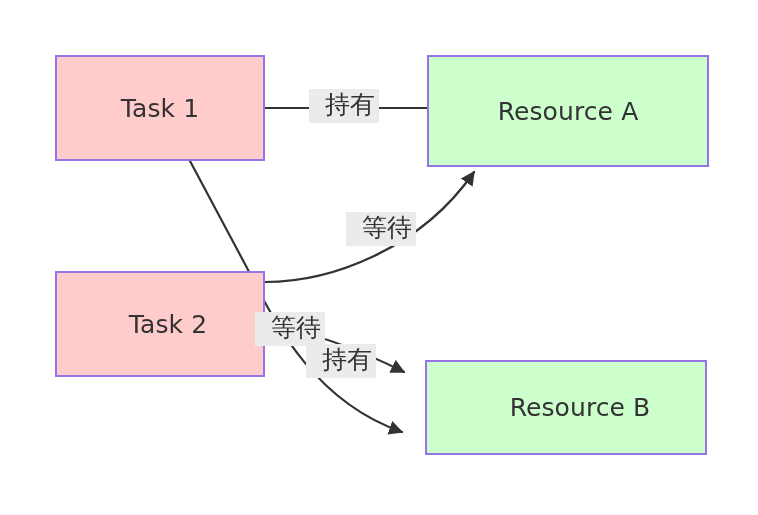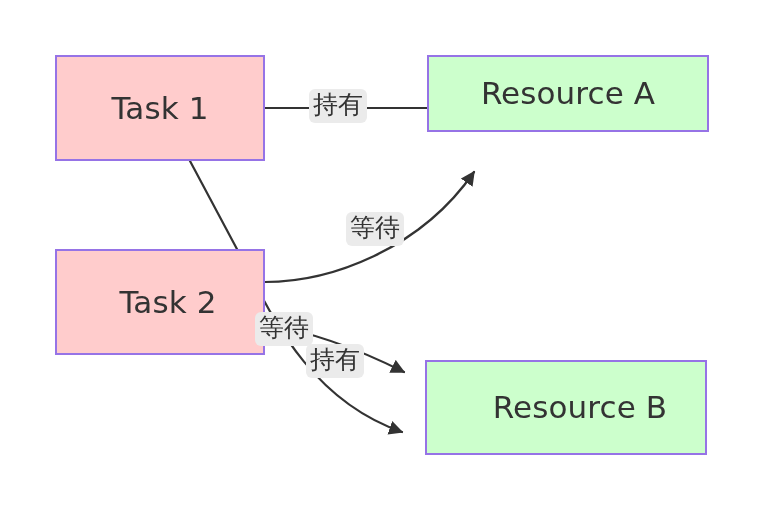--- a/index.html
+++ b/index.html
@@ -26,21 +26,21 @@
     justify-content: center;
     z-index: 3;
   }
   .node.task {
     background: #ffcccc;
   }
   .node.resource {
     background: #ccffcc;
   }
   .node-label {
-    font-size: 31px;
+    font-size: 25px;
     color: #333333;
     line-height: 1;
     letter-spacing: 0.1px;
     white-space: nowrap;
     font-family: "DejaVu Sans", "Liberation Sans", sans-serif;
   }
   #edge-layer {
     position: absolute;
     left: 0;
     top: 0;
@@ -53,24 +53,23 @@
     stroke: #333333;
     stroke-width: 2.2;
     stroke-linecap: round;
   }
   .edge-label {
     position: absolute;
     background: #ebebeb;
     color: #333333;
     font-size: 25px;
     line-height: 1.18;
-    padding: 1px 4px 3px 4px;
+    padding: 1px 4px 3px 16px;
     white-space: nowrap;
     font-family: "DejaVu Sans", "Liberation Sans", sans-serif;
-    border-radius: 6px;
   }
   .lbl-hold-a  { left: 309px; top: 89px;  z-index: 5; }
   .lbl-wait-a  { left: 346px; top: 212px; z-index: 5; }
   .lbl-wait-b  { left: 255px; top: 312px; z-index: 4; }
   .lbl-hold-b  { left: 306px; top: 344px; z-index: 5; }
 </style>
 </head>
 <body>
 
 <div id="diagram-canvas">
@@ -88,25 +87,25 @@
 
     <path class="edge-path" d="M 267 325 C 320 333 370 355 404 372" marker-end="url(#arrowhead)"></path>
 
     <path class="edge-path" d="M 190 161 L 246 266 C 272 316 310 400 402 432" marker-end="url(#arrowhead)"></path>
   </svg>
 
   <div class="node task" style="left:55px; top:55px; width:210px; height:106px;">
     <span class="node-label">Task 1</span>
   </div>
 
-  <div class="node task" style="left:55px; top:249px; width:210px; height:106px;padding-left:16px;">
+  <div class="node task" style="left:55px; top:271px; width:210px; height:106px;padding-left:16px;">
     <span class="node-label">Task 2</span>
   </div>
 
-  <div class="node resource" style="left:427px; top:55px; width:282px; height:77px;">
+  <div class="node resource" style="left:427px; top:55px; width:282px; height:112px;">
     <span class="node-label">Resource A</span>
   </div>
 
   <div class="node resource" style="left:425px; top:360px; width:282px; height:95px;padding-left:28px;">
     <span class="node-label">Resource B</span>
   </div>
 
   <div class="edge-label lbl-hold-a">持有</div>
 
   <div class="edge-label lbl-wait-a">等待</div>

